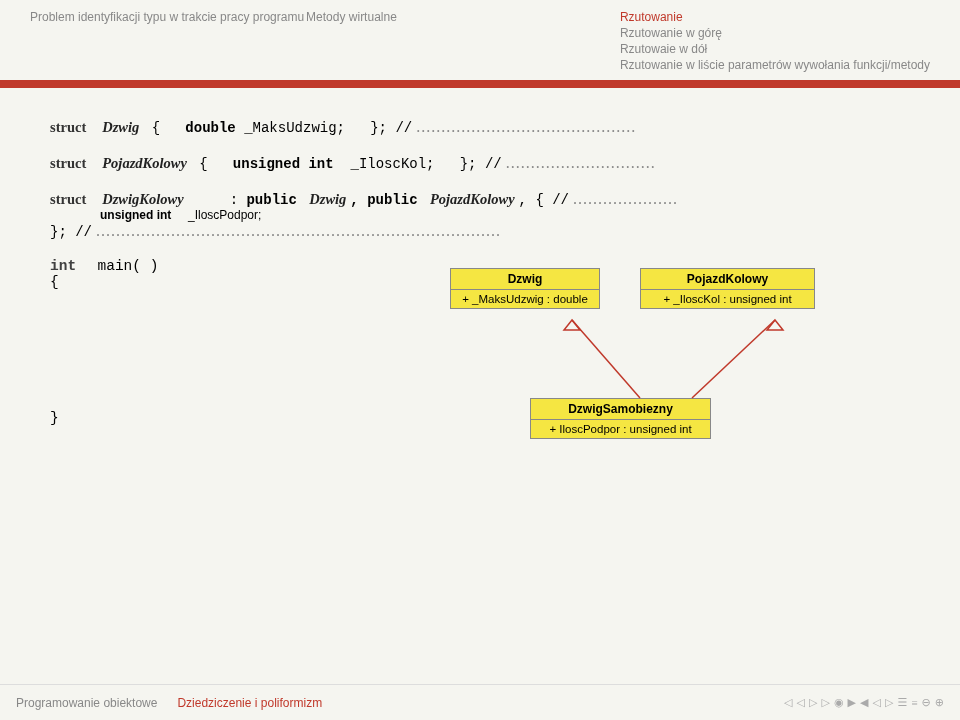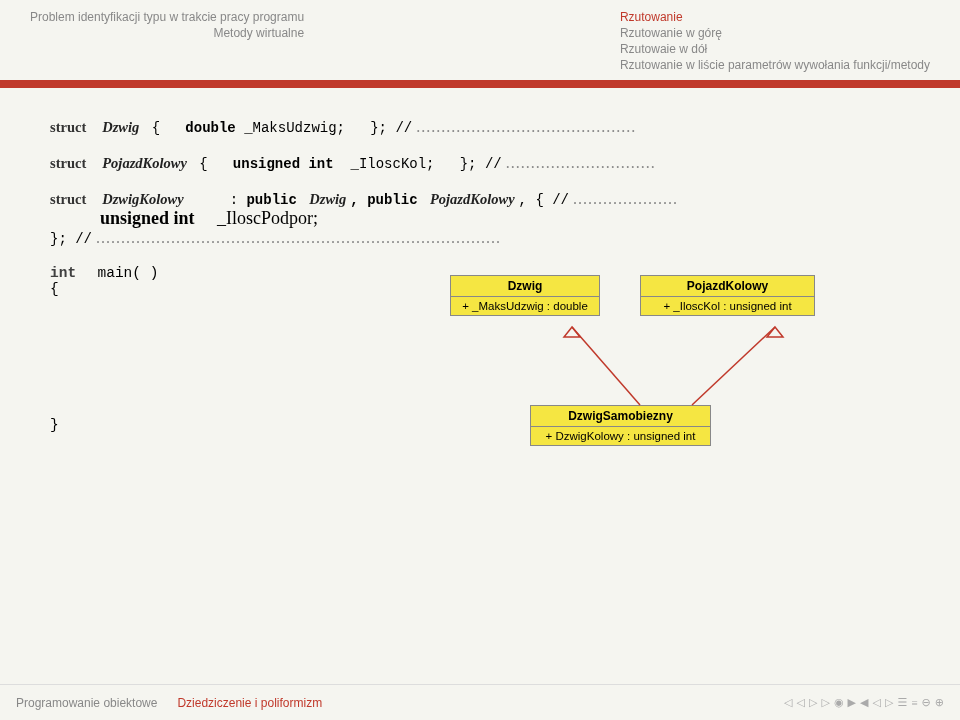--- a/index.html
+++ b/index.html
@@ -16,21 +16,21 @@
     .header {
       background: #f5f5f0;
       padding: 10px 30px 8px 30px;
       display: flex;
       justify-content: space-between;
       align-items: flex-start;
       border-bottom: none;
     }
     .header-left {
       display: flex;
-      flex-direction: column;
+      flex-direction: row;
       align-items: flex-end;
       gap: 2px;
     }
     .header-right {
       display: flex;
       flex-direction: column;
       align-items: flex-start;
       gap: 2px;
     }
     .nav-item {
@@ -227,21 +227,21 @@
       <span style="width:8px;display:inline-block"></span>
       <span class="class-name">DzwigKolowy</span>
       <span style="font-family:'Courier New',monospace; font-size:14px;margin-left:42px;">: <b>public</b>&nbsp;</span>
       <span class="class-name">Dzwig</span>
       <span style="font-family:'Courier New',monospace; font-size:14px;font-weight:bold;">, <b>public</b>&nbsp;</span>
       <span class="class-name">PojazdKolowy</span>
       <span style="font-family:'Courier New',monospace; font-size:14px;">, { //</span>
       <span class="dots">.....................</span>
     </div>
     <div class="code-line line-indent">
-      <span style="font-family:Liberation Serif, serif; font-size:18px;text-align:center;"><b>unsigned int</b>&nbsp;&nbsp;&nbsp;&nbsp; _IloscPodpor;</span>
+      <span style="font-family:Liberation Sans, sans-serif; font-size:12px;text-align:center;"><b>unsigned int</b>&nbsp;&nbsp;&nbsp;&nbsp; _IloscPodpor;</span>
     </div>
     <div class="code-line">
       <span style="font-family:'Courier New',monospace; font-size:14px;">}; //</span>
       <span class="dots">.................................................................................</span>
     </div>
   </div>
 
   <div class="bottom-section">
     <div class="code-left">
       <div class="code-line">
@@ -264,21 +264,21 @@
         <div class="uml-field">+ _MaksUdzwig : double</div>
       </div>
 
       <div class="uml-box" style="left: 210px; top: 0px; width: 175px;">
         <div class="uml-title">PojazdKolowy</div>
         <div class="uml-field">+ _IloscKol : unsigned int</div>
       </div>
 
       <div class="uml-box" style="left: 100px; top: 130px; width: 181px;">
         <div class="uml-title">DzwigSamobiezny</div>
-        <div class="uml-field">+ DzwigKolowy : unsigned int</div>
+        <div class="uml-field">+ IloscPodpor : unsigned int</div>
       </div>
 
       <svg class="diagram-svg" viewBox="0 0 400 220">
 
         <line x1="163" y1="130" x2="95" y2="52" stroke="#c0392b" stroke-width="1.5" fill="none"></line>
         <polygon points="95,52 87,62 103,62" fill="none" stroke="#c0392b" stroke-width="1.5"></polygon>
 
         <line x1="215" y1="130" x2="298" y2="52" stroke="#c0392b" stroke-width="1.5" fill="none"></line>
         <polygon points="298,52 290,62 306,62" fill="none" stroke="#c0392b" stroke-width="1.5"></polygon>
       </svg>

